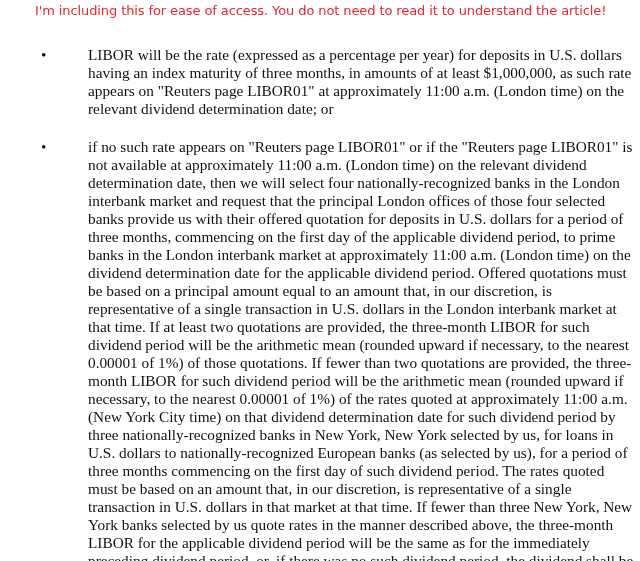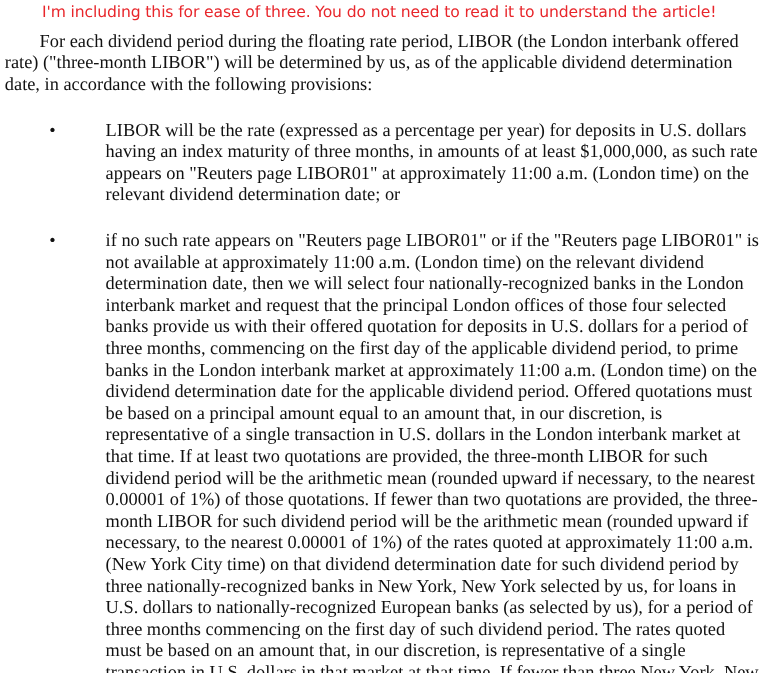--- a/index.html
+++ b/index.html
@@ -15,24 +15,23 @@
   }
   .intro { text-indent:29px; margin:0; }
   .bullet { position:relative; padding-left:84px; margin:0; }
   .bullet .dot { position:absolute; left:37px; top:0; }
   .b1 { margin-top:20px; }
   .b2 { margin-top:20px; }
 </style>
 </head>
 <body>
 
-<div class="note">I'm including this for ease of three. You do not need to read it to understand the article!</div>
+<div class="note">I'm including this for ease of access. You do not need to read it to understand the article!</div>
 
 <div class="doc">
-  <p class="intro">For each dividend period during the floating rate period, LIBOR (the London interbank offered rate) ("three-month LIBOR") will be determined by us, as of the applicable dividend determination date, in accordance with the following provisions:</p>
   <p class="bullet b1">
     <span class="dot">•</span>
     <span>LIBOR will be the rate (expressed as a percentage per year) for deposits in U.S. dollars having an index maturity of three months, in amounts of at least $1,000,000, as such rate appears on "Reuters page LIBOR01" at approximately 11:00 a.m. (London time) on the relevant dividend determination date; or</span>
   </p>
   <p class="bullet b2">
     <span class="dot">•</span>
     <span>if no such rate appears on "Reuters page LIBOR01" or if the "Reuters page LIBOR01" is not available at approximately 11:00 a.m. (London time) on the relevant dividend determination date, then we will select four nationally-recognized banks in the London interbank market and request that the principal London offices of those four selected banks provide us with their offered quotation for deposits in U.S. dollars for a period of three months, commencing on the first day of the applicable dividend period, to prime banks in the London interbank market at approximately 11:00 a.m. (London time) on the dividend determination date for the applicable dividend period. Offered quotations must be based on a principal amount equal to an amount that, in our discretion, is representative of a single transaction in U.S. dollars in the London interbank market at that time. If at least two quotations are provided, the three-month LIBOR for such dividend period will be the arithmetic mean (rounded upward if necessary, to the nearest 0.00001 of 1%) of those quotations. If fewer than two quotations are provided, the three-month LIBOR for such dividend period will be the arithmetic mean (rounded upward if necessary, to the nearest 0.00001 of 1%) of the rates quoted at approximately 11:00 a.m. (New York City time) on that dividend determination date for such dividend period by three nationally-recognized banks in New York, New York selected by us, for loans in U.S. dollars to nationally-recognized European banks (as selected by us), for a period of three months commencing on the first day of such dividend period. The rates quoted must be based on an amount that, in our discretion, is representative of a single transaction in U.S. dollars in that market at that time. If fewer than three New York, New York banks selected by us quote rates in the manner described above, the three-month LIBOR for the applicable dividend period will be the same as for the immediately preceding dividend period, or, if there was no such dividend period, the dividend shall be calculated at the dividend rate in effect for the immediately preceding dividend period.</span>
   </p>
 </div>
 

